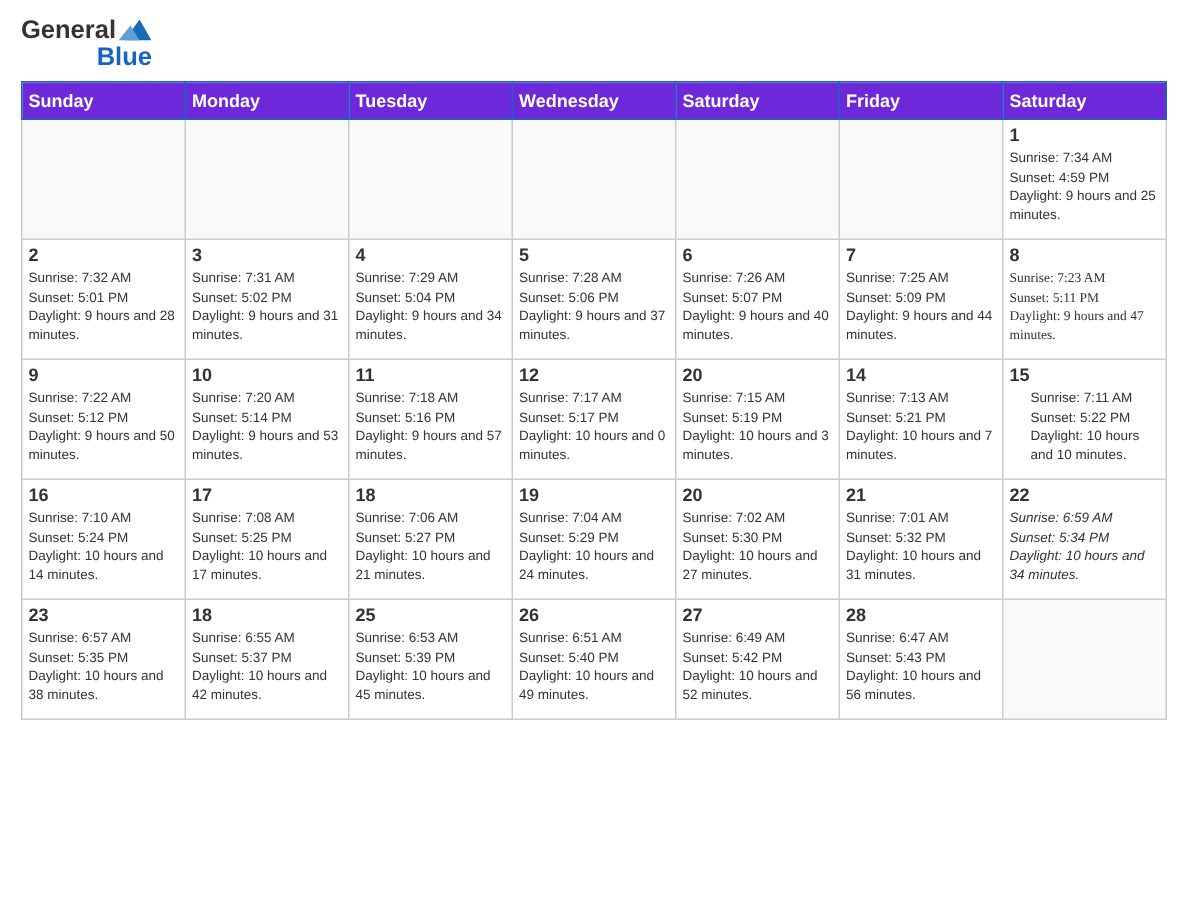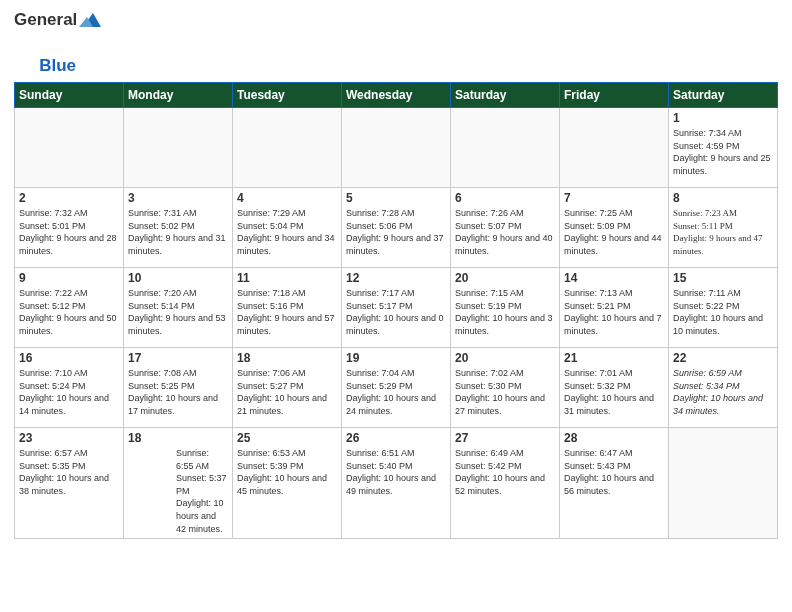--- a/index.html
+++ b/index.html
@@ -16,43 +16,42 @@
     }
     .header-row {
       display: flex;
       justify-content: space-between;
       align-items: flex-start;
       margin-bottom: 6px;
     }
     .logo {
       display: flex;
       flex-direction: column;
-      align-items: center;
-      gap: 28px;
+      align-items: flex-end;
     }
     .title-block {
       text-align: right;
     }
     .month-title {
       font-size: 32px;
       font-weight: bold;
       color: #333;
       line-height: 1.1;
     }
     .location {
       font-size: 13px;
       color: #555;
     }
     table {
       width: 100%;
       border-collapse: collapse;
       table-layout: fixed;
     }
     thead tr th {
-      background-color: #14532d;
+      background-color: #6d28d9;
       color: #fff;
       font-size: 12px;
       font-weight: bold;
       padding: 5px 4px;
       text-align: left;
       border: 1px solid #1565c0;
     }
     tbody tr td {
       border: 1px solid #ccc;
       vertical-align: top;
@@ -201,21 +200,21 @@
 Daylight: 10 hours and 3 minutes.</div>
           </td>
           <td>
             <span class="day-num">14</span>
             <div class="day-info" style="white-space: pre-line;">Sunrise: 7:13 AM
 Sunset: 5:21 PM
 Daylight: 10 hours and 7 minutes.</div>
           </td>
           <td>
             <span class="day-num">15</span>
-            <div class="day-info" style="white-space: pre-line;">Sunrise: 7:11 AM
+            <div class="day-info" style="white-space: pre-line; margin-left: 14px;">Sunrise: 7:11 AM
 Sunset: 5:22 PM
 Daylight: 10 hours and 10 minutes.</div>
           </td>
         </tr>
         <tr>
           <td>
             <span class="day-num">16</span>
             <div class="day-info" style="white-space: pre-line;">Sunrise: 7:10 AM
 Sunset: 5:24 PM
 Daylight: 10 hours and 14 minutes.</div>
@@ -259,21 +258,21 @@
         </tr>
         <tr>
           <td>
             <span class="day-num">23</span>
             <div class="day-info" style="white-space: pre-line;">Sunrise: 6:57 AM
 Sunset: 5:35 PM
 Daylight: 10 hours and 38 minutes.</div>
           </td>
           <td>
             <span class="day-num">18</span>
-            <div class="day-info" style="white-space: pre-line; margin-left: 48px;">Sunrise: 6:55 AM
+            <div class="day-info" style="white-space: pre-line;">Sunrise: 6:55 AM
 Sunset: 5:37 PM
 Daylight: 10 hours and 42 minutes.</div>
           </td>
           <td>
             <span class="day-num">25</span>
             <div class="day-info" style="white-space: pre-line;">Sunrise: 6:53 AM
 Sunset: 5:39 PM
 Daylight: 10 hours and 45 minutes.</div>
           </td>
           <td>

